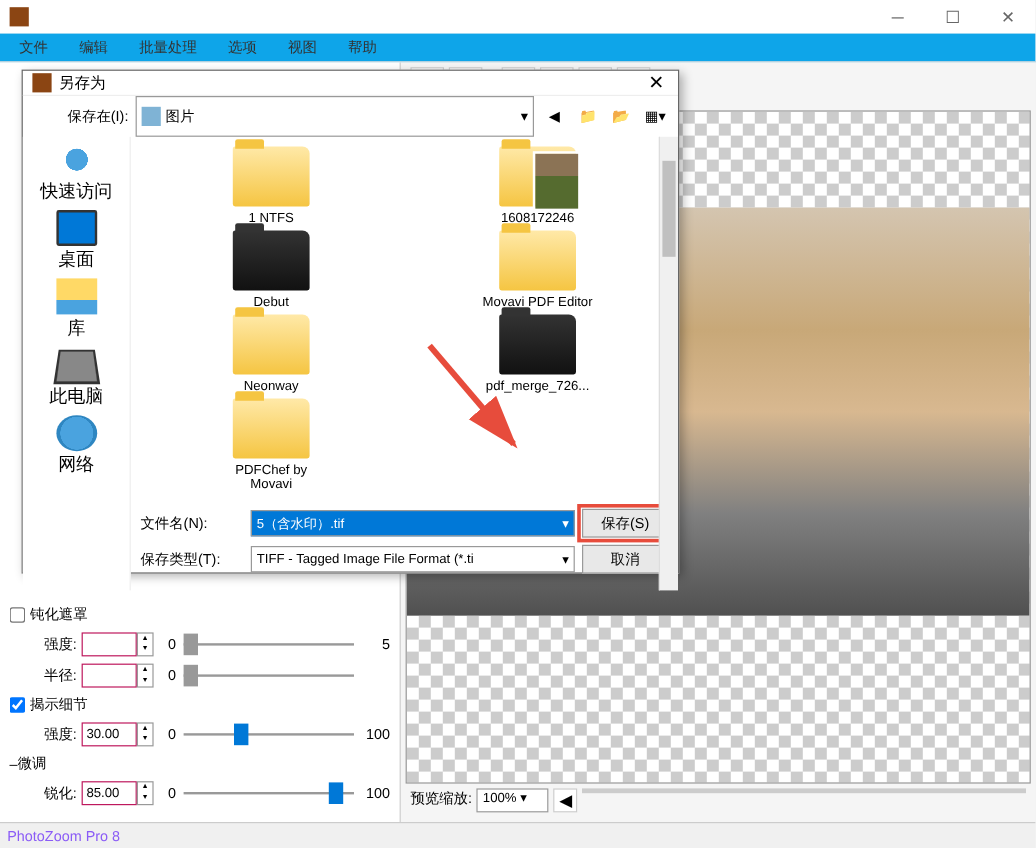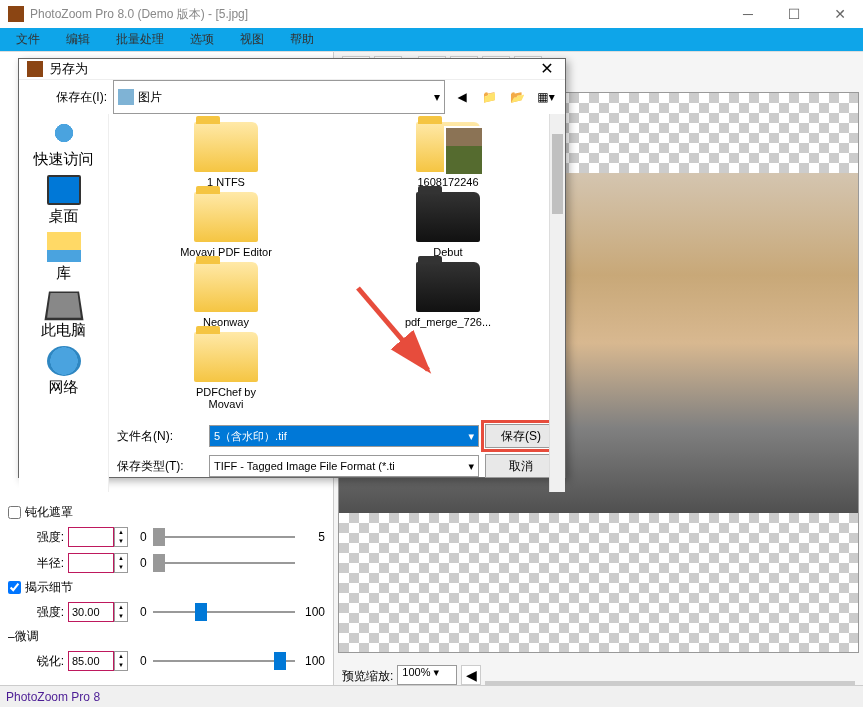--- a/index.html
+++ b/index.html
@@ -32,24 +32,24 @@
 .slider-thumb.gray { background: #999; }
 .slider-end { width: 24px; text-align: right; }
 .neg-label { margin-left: 12px; }
 
 .right-panel { flex: 1; background: #f5f5f5; display: flex; flex-direction: column; }
 .toolbar-right { height: 36px; display: flex; align-items: center; padding: 0 8px; gap: 4px; }
 .tb-btn { width: 28px; height: 28px; border: 1px solid #ccc; background: #fff; display: flex; align-items: center; justify-content: center; font-size: 14px; }
 .tb-sep { width: 8px; }
 .preview-area { flex: 1; background-image: repeating-conic-gradient(#ccc 0% 25%, #fff 0% 50%); background-size: 20px 20px; margin: 4px; border: 1px solid #999; position: relative; overflow: hidden; }
 .preview-img { position: absolute; top: 80px; left: 0; right: 0; height: 340px; background: linear-gradient(to bottom, #d4c5b0 0%, #c8a878 30%, #d8b890 50%, #808080 75%, #505050 100%); }
-.zoom-bar { height: 28px; display: flex; align-items: flex-end; padding: 0 8px; gap: 4px; font-size: 12px; }
+.zoom-bar { height: 28px; display: flex; align-items: flex-start; padding: 0 8px; gap: 4px; font-size: 12px; }
 .zoom-select { width: 60px; height: 20px; border: 1px solid #999; background: #fff; padding: 0 4px; font-size: 11px; }
 
-.statusbar { position: absolute; bottom: 0; left: 0; right: 0; height: 22px; background: #f0f0f0; border-top: 1px solid #ccc; padding-left: 6px; font-size: 12px; line-height: 22px; color: #4c1d95; }
+.statusbar { position: absolute; bottom: 0; left: 0; right: 0; height: 22px; background: #f0f0f0; border-top: 1px solid #ccc; padding-left: 6px; font-size: 12px; line-height: 22px; color: #8b5cf6; }
 
 
 .dialog { position: absolute; left: 18px; top: 58px; width: 548px; height: 420px; background: #fff; border: 1px solid #666; box-shadow: 3px 3px 8px rgba(0,0,0,0.3); z-index: 100; display: flex; flex-direction: column; }
 .dlg-title { height: 30px; display: flex; align-items: center; padding: 0 8px; border-bottom: 1px solid #eee; }
 .dlg-title .icon { width: 16px; height: 16px; background: #8b4513; margin-right: 6px; }
 .dlg-title .txt { flex: 1; font-size: 13px; }
 .dlg-close { width: 20px; height: 20px; font-size: 16px; text-align: center; cursor: pointer; }
 
 .dlg-top { height: 36px; display: flex; align-items: center; padding: 0 8px; gap: 6px; }
 .dlg-top .lbl { width: 80px; text-align: right; }
@@ -90,21 +90,20 @@
 .arrow-annotation { position: absolute; z-index: 200; pointer-events: none; }
 
 .scrollbar-v { position: absolute; right: 0; top: 0; bottom: 0; width: 16px; background: #f0f0f0; border-left: 1px solid #ddd; }
 .scrollbar-v .thumb { position: absolute; left: 2px; right: 2px; top: 20px; height: 80px; background: #c0c0c0; }
 </style>
 </head>
 <body>
 
 <div class="titlebar">
   <div class="app-icon"></div>
-  <span>PhotoZoom Pro 8.0 (Demo 版本) - [5.jpg]</span>
   <div class="spacer"></div>
   <div class="win-btn">─</div>
   <div class="win-btn">☐</div>
   <div class="win-btn close">✕</div>
 </div>
 
 <div class="menubar">
   <span>文件</span>
   <span>编辑</span>
   <span>批量处理</span>
@@ -265,26 +264,26 @@
       <div class="file-grid" id="filegrid">
           <div class="file-item">
             <div class="folder-icon "></div>
             <div class="file-label">1 NTFS</div>
           </div>
           <div class="file-item">
             <div class="folder-icon pic"></div>
             <div class="file-label">1608172246</div>
           </div>
           <div class="file-item">
+            <div class="folder-icon dark"></div>
+            <div class="file-label">Debut</div>
+          </div>
+          <div class="file-item">
             <div class="folder-icon "></div>
             <div class="file-label">Movavi PDF Editor</div>
-          </div>
-          <div class="file-item">
-            <div class="folder-icon dark"></div>
-            <div class="file-label">Debut</div>
           </div>
           <div class="file-item">
             <div class="folder-icon "></div>
             <div class="file-label">Neonway</div>
           </div>
           <div class="file-item">
             <div class="folder-icon dark"></div>
             <div class="file-label">pdf_merge_726...</div>
           </div>
           <div class="file-item">

